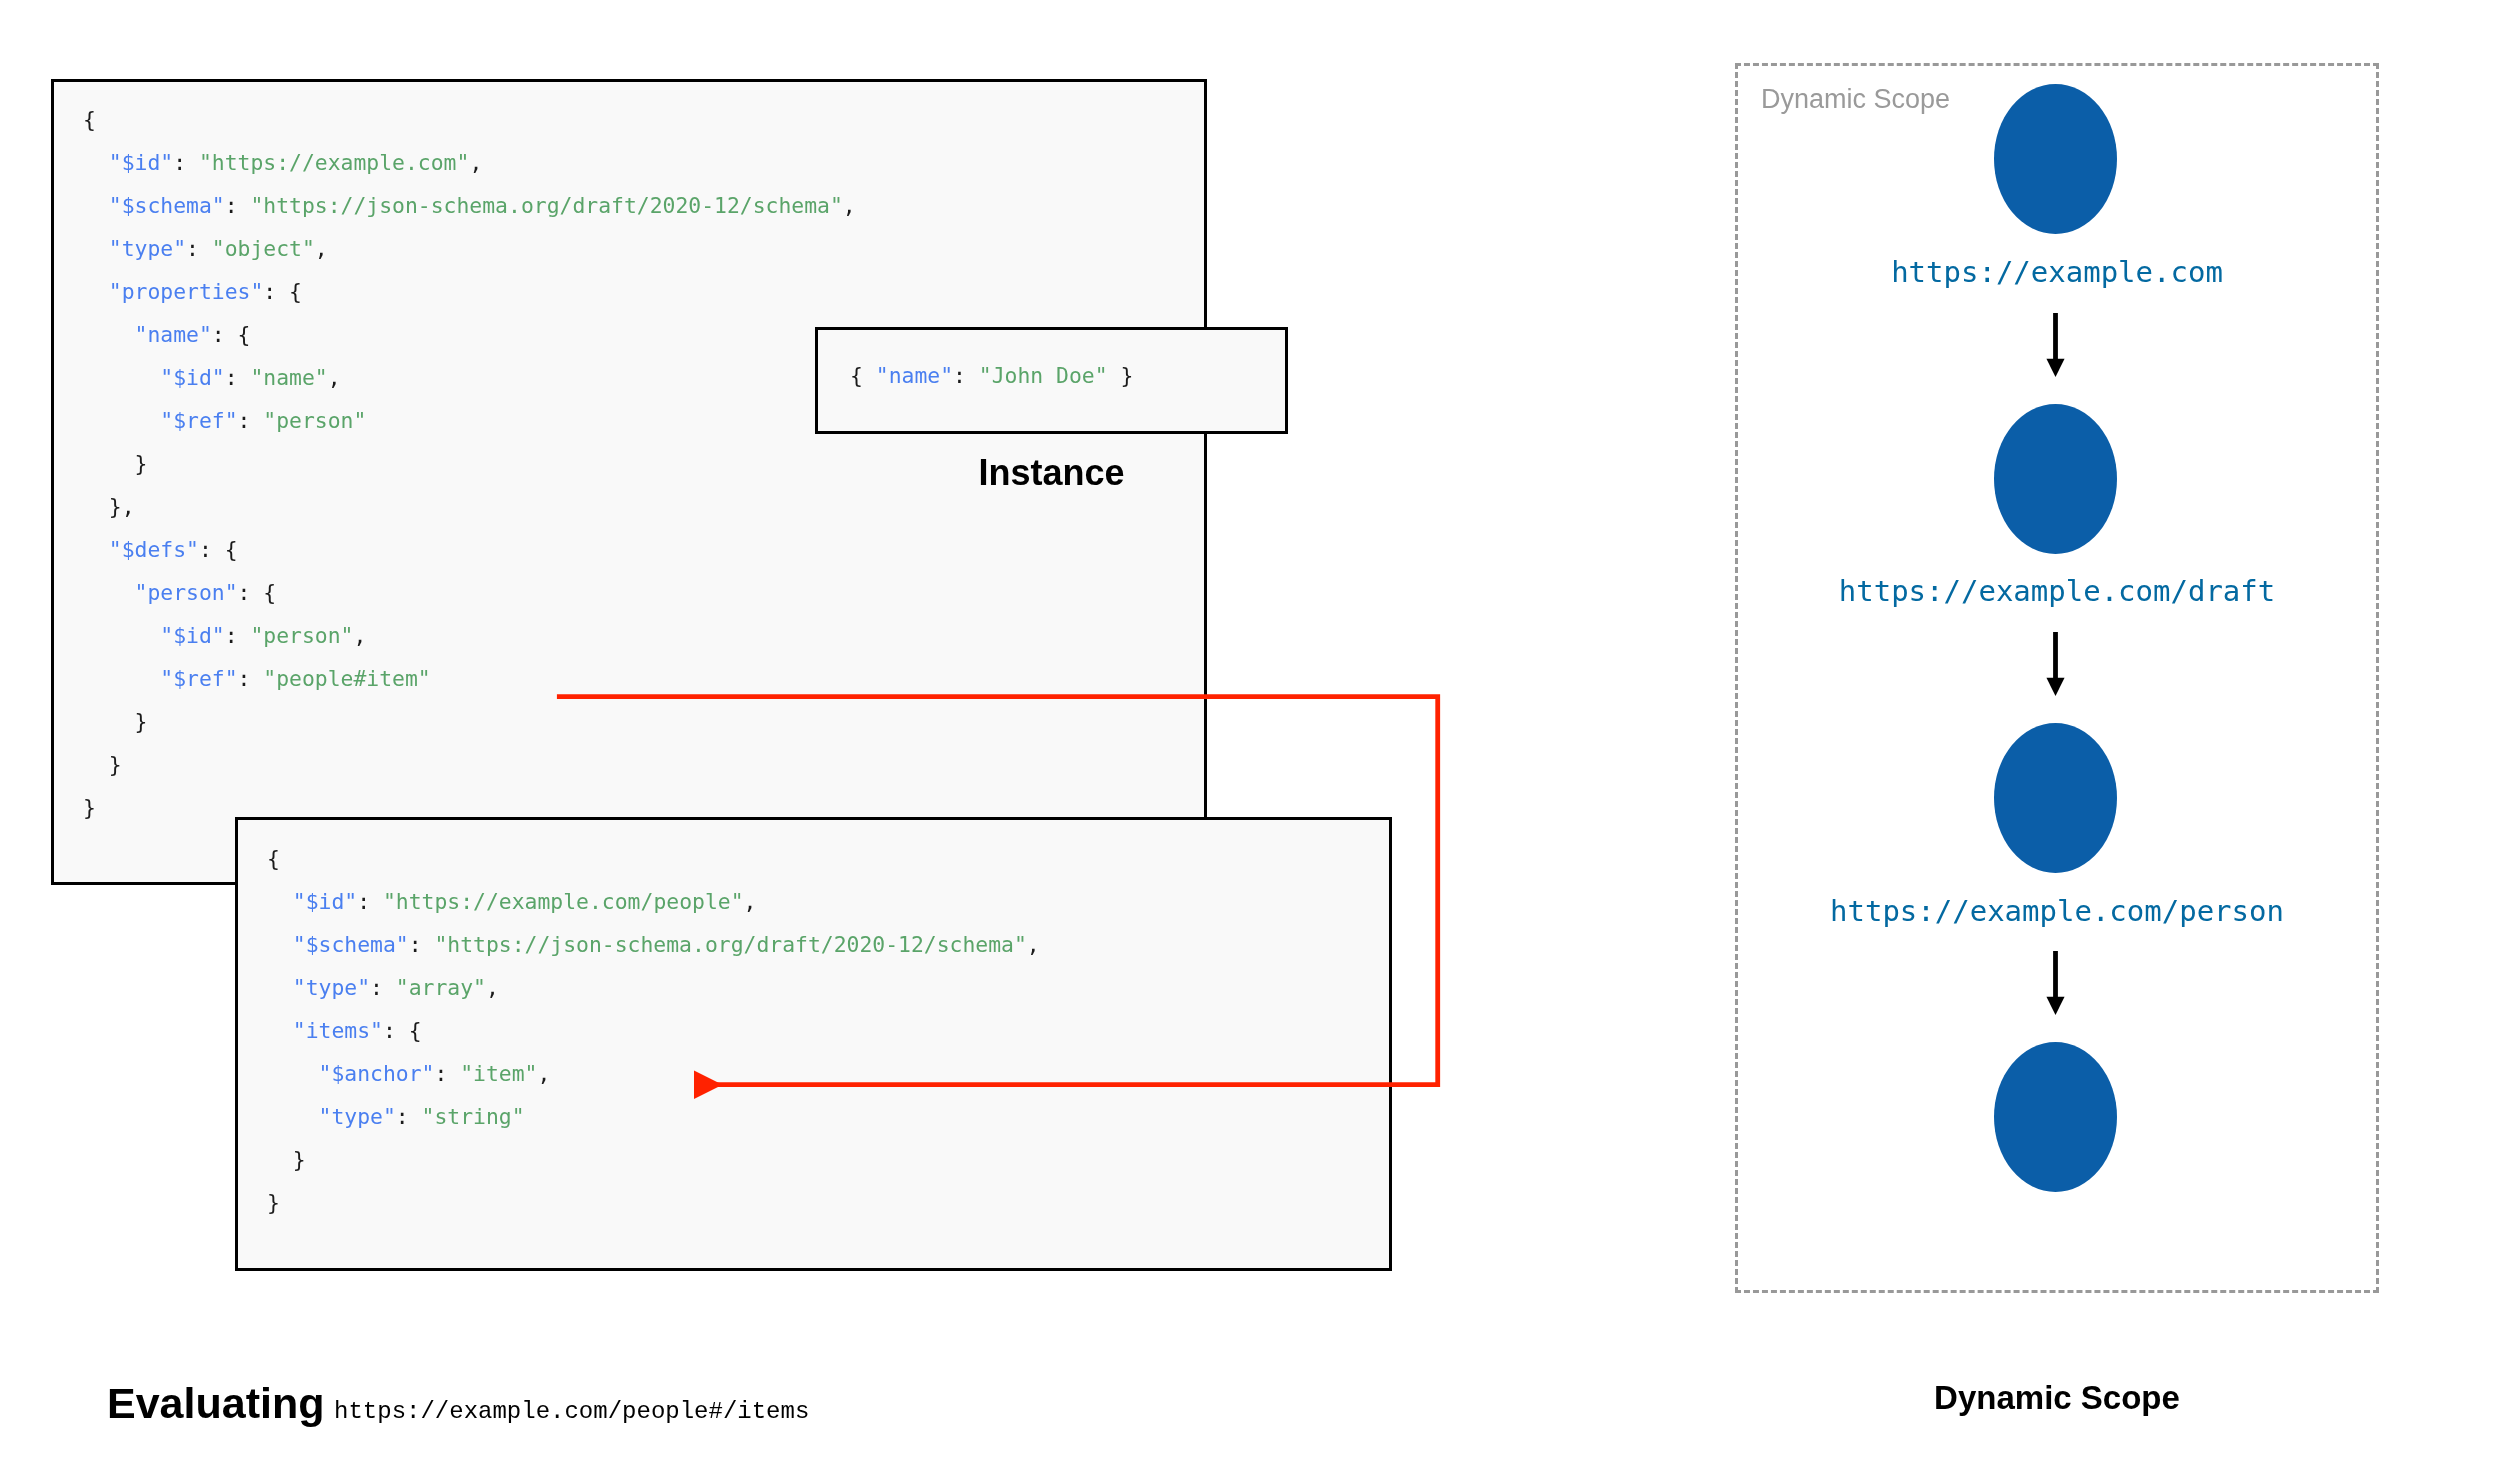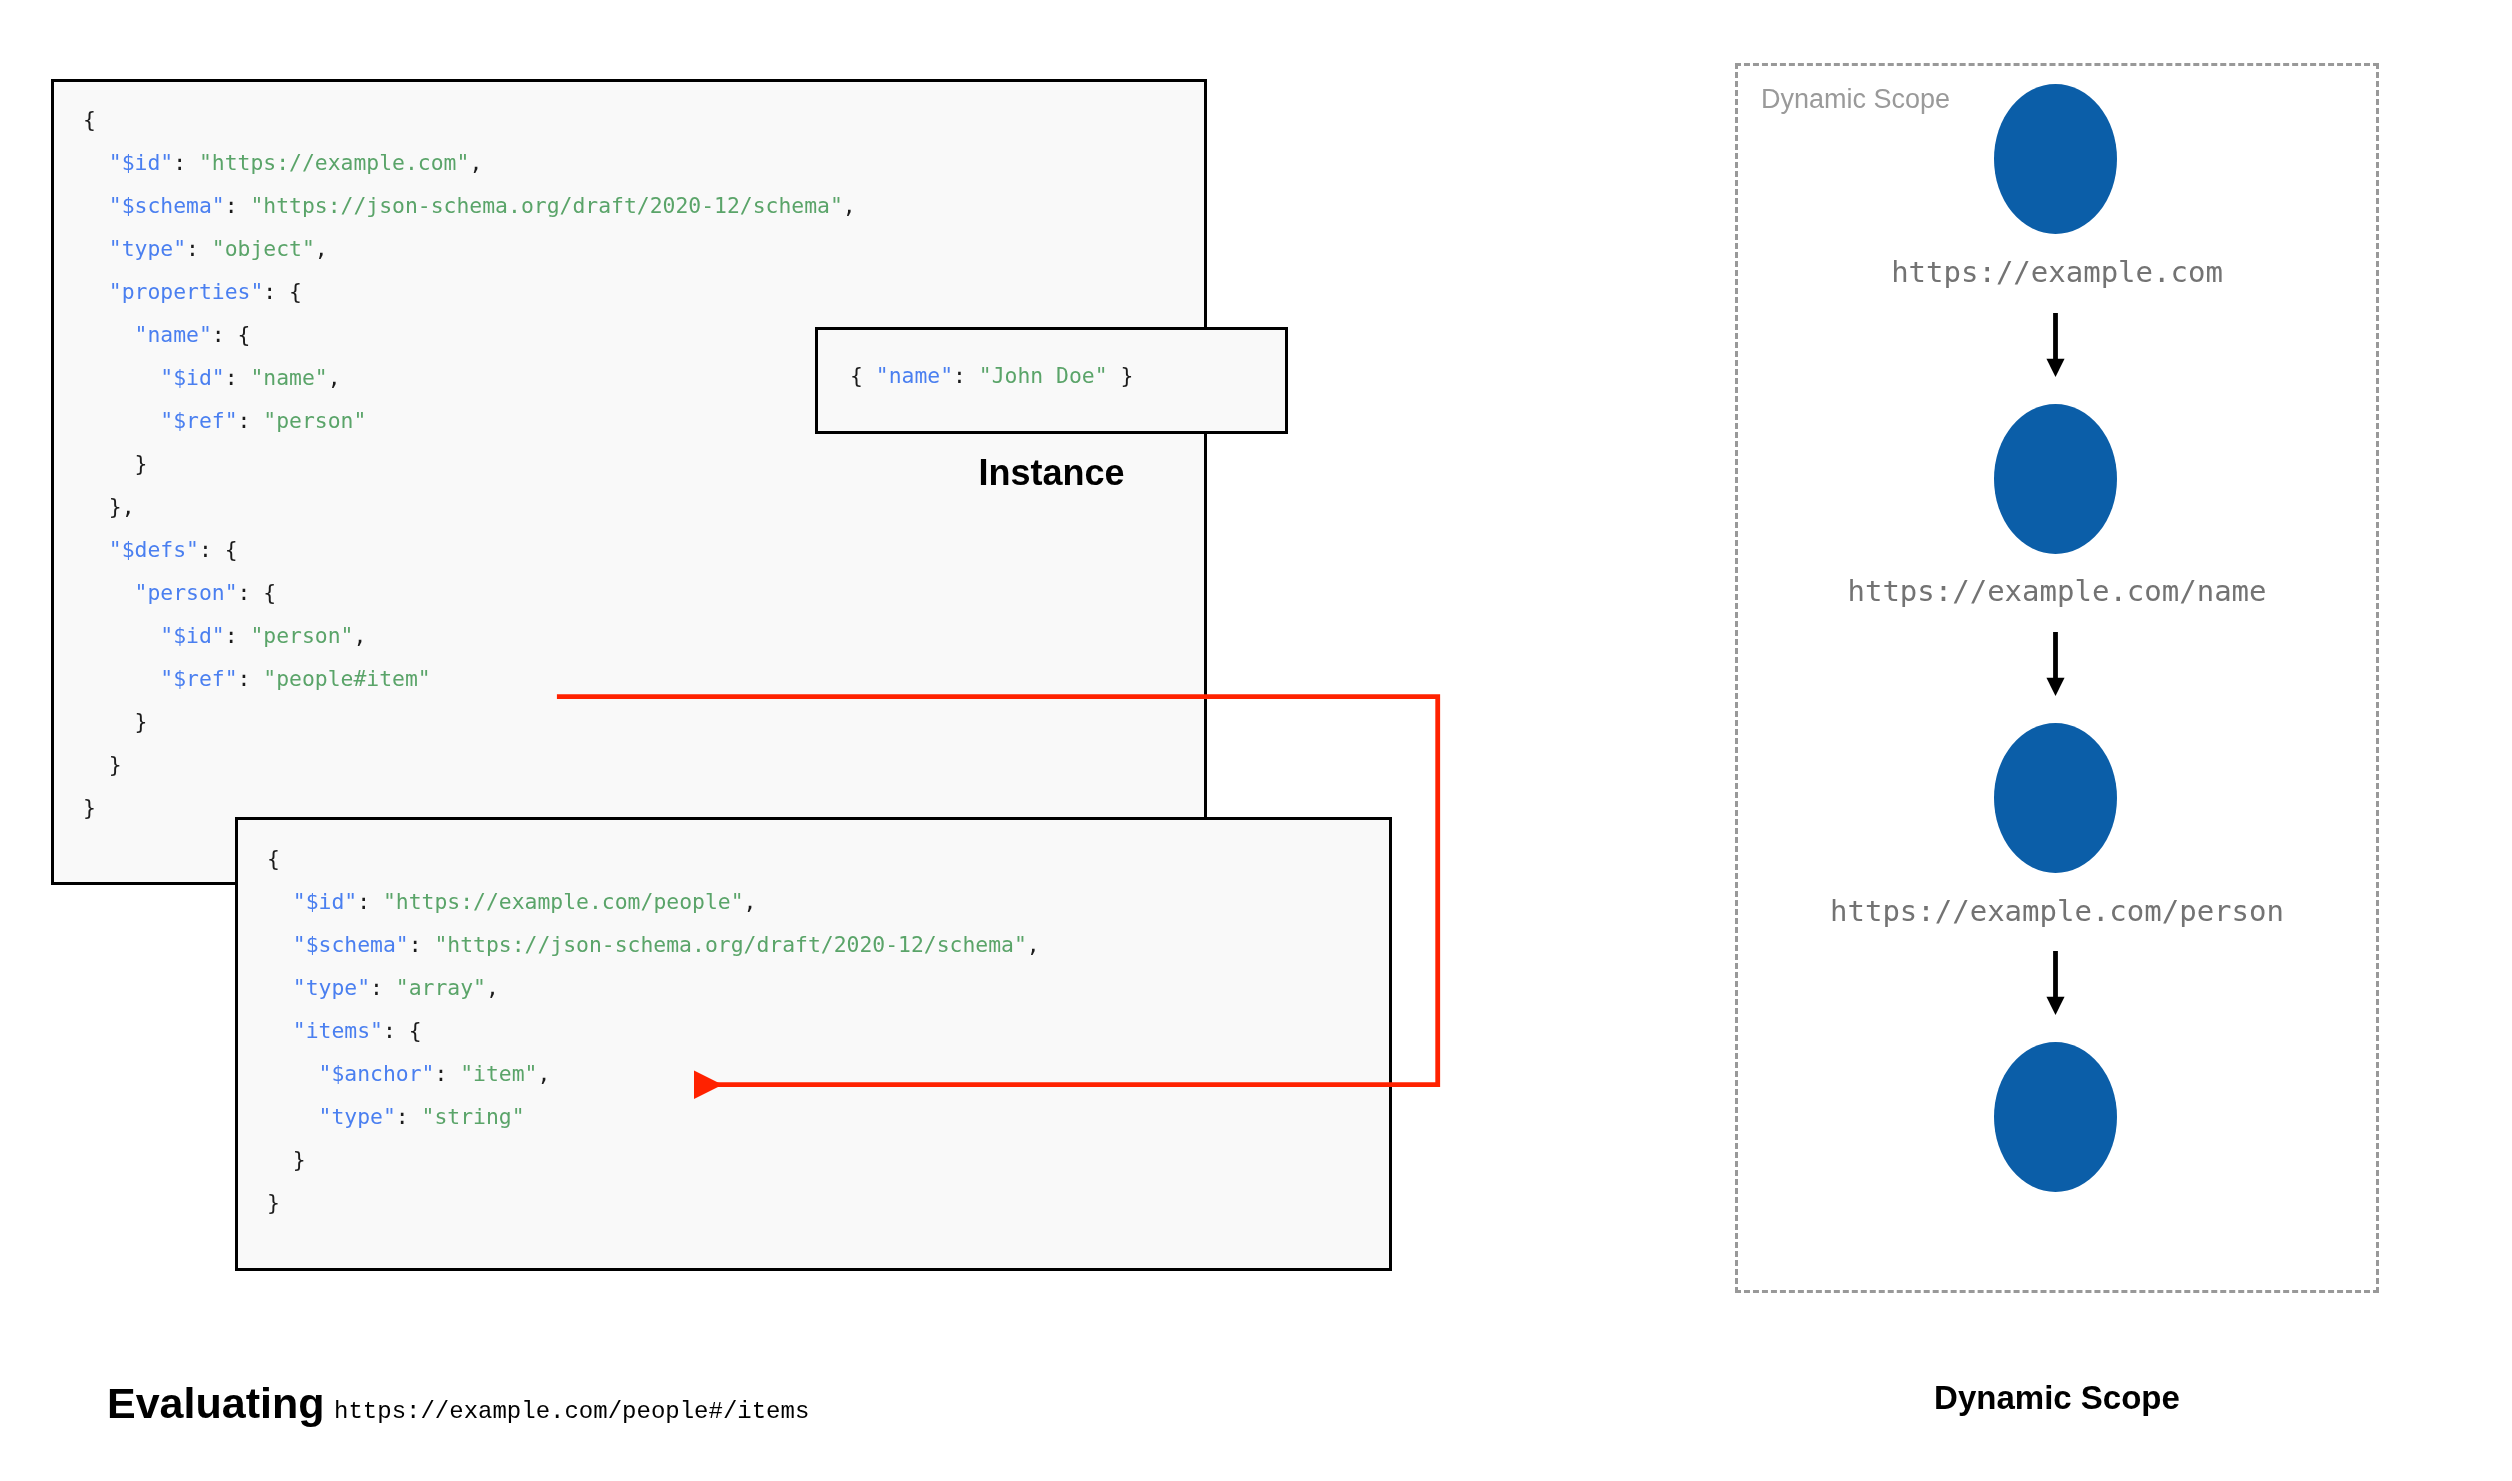--- a/index.html
+++ b/index.html
@@ -99,21 +99,21 @@
     background: #0b5ea8;
     z-index: 2;
   }
   .scope-label {
     position: absolute;
     width: 644px;
     left: 1735px;
     text-align: center;
     font-family: "DejaVu Sans Mono", monospace;
     font-size: 29px;
-    color: #737373;
+    color: #0369a1;
     z-index: 2;
     white-space: nowrap;
   }
   .scope-arrow {
     position: absolute;
     left: 2042px;
     width: 27px;
     height: 64px;
     z-index: 2;
   }
@@ -222,21 +222,21 @@
   <div id="dyn-scope-title">Dynamic Scope</div>
 
   <div id="node-0" class="scope-node"></div>
   <div id="label-0" class="scope-label">https://example.com</div>
   <svg id="arrow-0" class="scope-arrow" viewBox="0 0 50 120">
     <line x1="25" y1="0" x2="25" y2="88" stroke="#000000" stroke-width="9"></line>
     <path d="M8,86 L42,86 L25,120 z" fill="#000000"></path>
   </svg>
 
   <div id="node-1" class="scope-node"></div>
-  <div id="label-1" class="scope-label">https://example.com/name</div>
+  <div id="label-1" class="scope-label">https://example.com/draft</div>
   <svg id="arrow-1" class="scope-arrow" viewBox="0 0 50 120">
     <line x1="25" y1="0" x2="25" y2="88" stroke="#000000" stroke-width="9"></line>
     <path d="M8,86 L42,86 L25,120 z" fill="#000000"></path>
   </svg>
 
   <div id="node-2" class="scope-node"></div>
   <div id="label-2" class="scope-label">https://example.com/person</div>
   <svg id="arrow-2" class="scope-arrow" viewBox="0 0 50 120">
     <line x1="25" y1="0" x2="25" y2="88" stroke="#000000" stroke-width="9"></line>
     <path d="M8,86 L42,86 L25,120 z" fill="#000000"></path>

